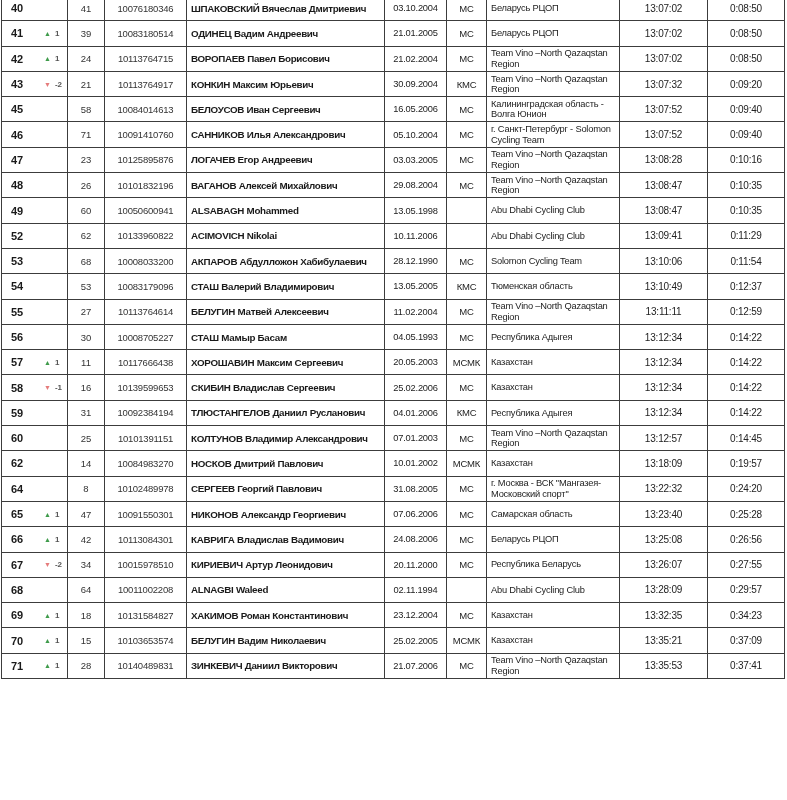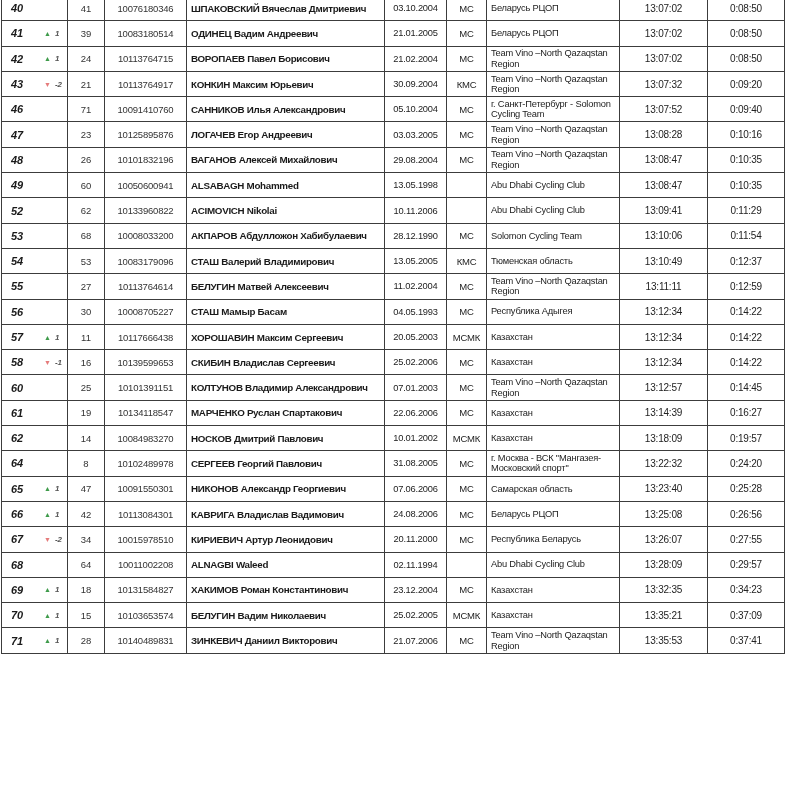--- a/index.html
+++ b/index.html
@@ -5,21 +5,21 @@
   html,body{margin:0;padding:0;background:#ffffff;}
   .viewport{position:relative;width:787px;height:800px;overflow:hidden;background:#fff;}
   table.results{
     position:absolute;top:-5px;left:1px;
     border-collapse:collapse;table-layout:fixed;width:783px;
     font-family:"Liberation Sans",sans-serif;color:#222;
   }
   td{border:1.5px solid #3c3c3c;overflow:hidden;padding:0 2px;background:#fff;vertical-align:middle;}
   tr{height:25.3px;}
   .c-rank{padding-left:9px;}
-  .rankwrap{display:flex;align-items:center;font-style:italic;}
+  .rankwrap{display:flex;align-items:center;}
   .rank-num{font-weight:bold;font-size:11px;width:26px;letter-spacing:-0.2px;color:#1a1a1a;}
   .chg-ico{font-size:7px;margin-left:7px;line-height:7px;}
   .chg-ico.up{color:#3f9b4b;}
   .chg-ico.down{color:#e57b7b;}
   .chg-val{font-size:8px;color:#555;margin-left:4px;font-weight:bold;}
   .c-bib{text-align:center;font-size:9.5px;color:#333;}
   .c-uci{text-align:center;font-size:9.5px;color:#333;letter-spacing:-0.2px;}
   .c-name{font-weight:bold;font-size:9.8px;letter-spacing:-0.3px;padding-left:4px;color:#1a1a1a;}
   .c-dob{text-align:center;font-size:9.3px;letter-spacing:-0.2px;}
   .c-cat{text-align:center;font-size:9.5px;letter-spacing:-0.2px;}
@@ -105,20 +105,35 @@
           <td class="c-name">КОНКИН Максим Юрьевич</td>
           <td class="c-dob">30.09.2004</td>
           <td class="c-cat">КМС</td>
           <td class="c-team">Team Vino –North Qazaqstan Region</td>
           <td class="c-time">13:07:32</td>
           <td class="c-gap">0:09:20</td>
         </tr>
         <tr>
           <td class="c-rank">
             <div class="rankwrap">
+              <span class="rank-num">45</span>
+            </div>
+          </td>
+          <td class="c-bib">58</td>
+          <td class="c-uci">10084014613</td>
+          <td class="c-name">БЕЛОУСОВ Иван Сергеевич</td>
+          <td class="c-dob">16.05.2006</td>
+          <td class="c-cat">МС</td>
+          <td class="c-team">Калининградская область - Волга Юнион</td>
+          <td class="c-time">13:07:52</td>
+          <td class="c-gap">0:09:40</td>
+        </tr>
+        <tr>
+          <td class="c-rank">
+            <div class="rankwrap">
               <span class="rank-num">46</span>
             </div>
           </td>
           <td class="c-bib">71</td>
           <td class="c-uci">10091410760</td>
           <td class="c-name">САННИКОВ Илья Александрович</td>
           <td class="c-dob">05.10.2004</td>
           <td class="c-cat">МС</td>
           <td class="c-team">г. Санкт-Петербург - Solomon Cycling Team</td>
           <td class="c-time">13:07:52</td>
@@ -274,46 +289,46 @@
           <td class="c-name">СКИБИН Владислав Сергеевич</td>
           <td class="c-dob">25.02.2006</td>
           <td class="c-cat">МС</td>
           <td class="c-team">Казахстан</td>
           <td class="c-time">13:12:34</td>
           <td class="c-gap">0:14:22</td>
         </tr>
         <tr>
           <td class="c-rank">
             <div class="rankwrap">
+              <span class="rank-num">59</span>
+            </div>
+          </td>
+          <td class="c-bib">31</td>
+          <td class="c-uci">10092384194</td>
+          <td class="c-name">ТЛЮСТАНГЕЛОВ Даниил Русланович</td>
+          <td class="c-dob">04.01.2006</td>
+          <td class="c-cat">КМС</td>
+          <td class="c-team">Республика Адыгея</td>
+          <td class="c-time">13:12:34</td>
+          <td class="c-gap">0:14:22</td>
+        </tr>
+        <tr>
+          <td class="c-rank">
+            <div class="rankwrap">
               <span class="rank-num">60</span>
             </div>
           </td>
           <td class="c-bib">25</td>
           <td class="c-uci">10101391151</td>
           <td class="c-name">КОЛТУНОВ Владимир Александрович</td>
           <td class="c-dob">07.01.2003</td>
           <td class="c-cat">МС</td>
           <td class="c-team">Team Vino –North Qazaqstan Region</td>
           <td class="c-time">13:12:57</td>
           <td class="c-gap">0:14:45</td>
-        </tr>
-        <tr>
-          <td class="c-rank">
-            <div class="rankwrap">
-              <span class="rank-num">61</span>
-            </div>
-          </td>
-          <td class="c-bib">19</td>
-          <td class="c-uci">10134118547</td>
-          <td class="c-name">МАРЧЕНКО Руслан Спартакович</td>
-          <td class="c-dob">22.06.2006</td>
-          <td class="c-cat">МС</td>
-          <td class="c-team">Казахстан</td>
-          <td class="c-time">13:14:39</td>
-          <td class="c-gap">0:16:27</td>
         </tr>
         <tr>
           <td class="c-rank">
             <div class="rankwrap">
               <span class="rank-num">62</span>
             </div>
           </td>
           <td class="c-bib">14</td>
           <td class="c-uci">10084983270</td>
           <td class="c-name">НОСКОВ Дмитрий Павлович</td>

